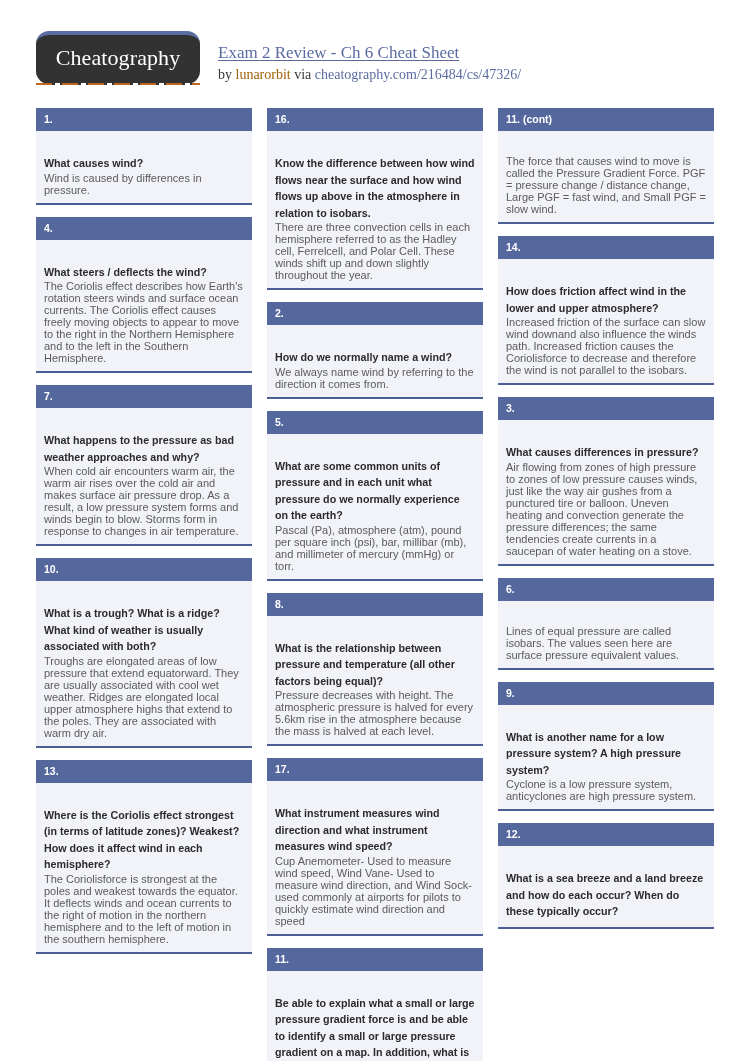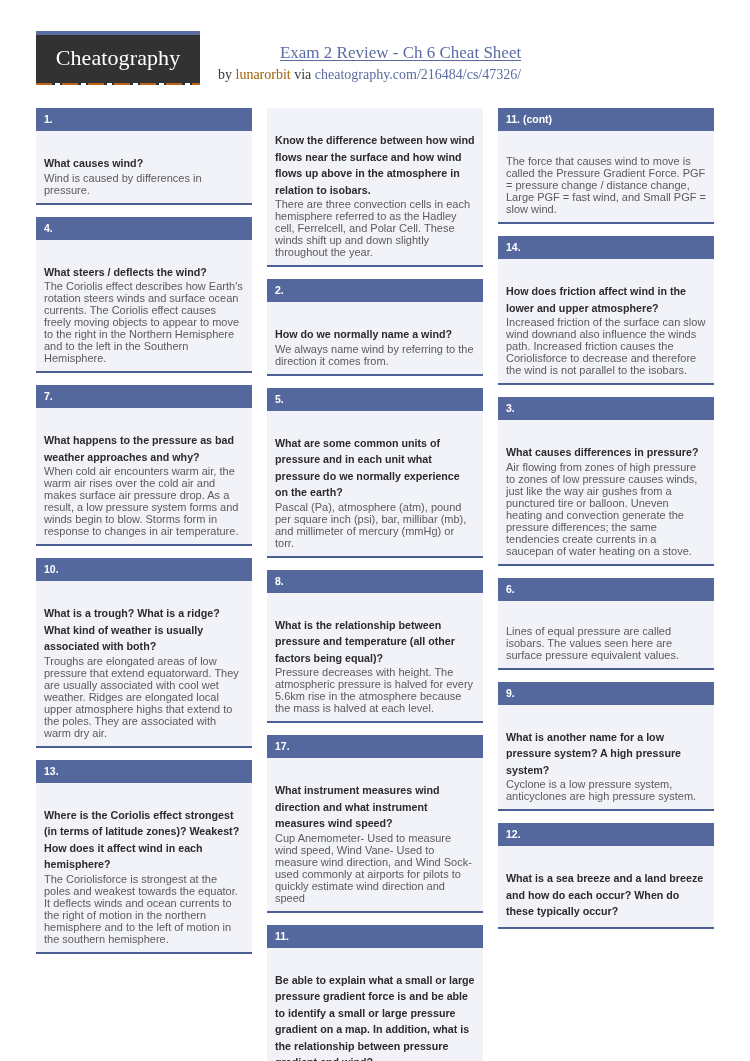--- a/index.html
+++ b/index.html
@@ -29,20 +29,21 @@
     left: 36px;
     top: 31px;
     width: 164px;
     height: 53px;
     background: #323232;
     border-top: 4px solid #5b6ea4;
     box-sizing: border-box;
     display: flex;
     align-items: center;
     justify-content: center;
+    border-radius: 13px;
   }
   .logo-word {
     font-family: "Liberation Serif", serif;
     font-size: 22px;
     color: #ffffff;
     letter-spacing: 0.1px;
     position: relative;
     padding-bottom: 3px;
     white-space: nowrap;
   }
@@ -66,21 +67,20 @@
     top: 42px;
   }
   .sheet-title {
     font-family: "Liberation Serif", serif;
     font-size: 17px;
     color: #5a6ba0;
     text-decoration: underline;
     text-underline-offset: 2px;
     line-height: 22px;
     white-space: nowrap;
-    text-align: right;
   }
   .byline {
     font-family: "Liberation Serif", serif;
     font-size: 14px;
     line-height: 20px;
     color: #3a3a3a;
     white-space: nowrap;
     margin-top: 1px;
   }
   .byline .author { color: #a16207; }
@@ -183,20 +183,21 @@
       <div class="card">
         <div class="card-header">13.</div>
         <div class="card-body">
           <p class="q">Where is the Coriolis effect strongest (in terms of latitude zones)? Weakest? How does it affect wind in each hemisphere?</p>
           <p class="a">The Coriolisforce is strongest at the poles and weakest towards the equator. It deflects winds and ocean currents to the right of motion in the northern hemisphere and to the left of motion in the southern hemisp­here.</p>
         </div>
       </div>
     </div>
   <div class="column">
       <div class="card">
+        <div class="card-header">16.</div>
         <div class="card-body">
           <p class="q">Know the difference between how wind flows near the surface and how wind flows up above in the atmosphere in relation to isobars.</p>
           <p class="a">There are three convection cells in each hemisphere referred to as the Hadley cell, Ferrelcell, and Polar Cell. These winds shift up and down slightly throughout the year.</p>
         </div>
       </div>
       <div class="card">
         <div class="card-header">2.</div>
         <div class="card-body">
           <p class="q">How do we normally name a wind?</p>
           <p class="a">We always name wind by referring to the direction it comes from.</p>

